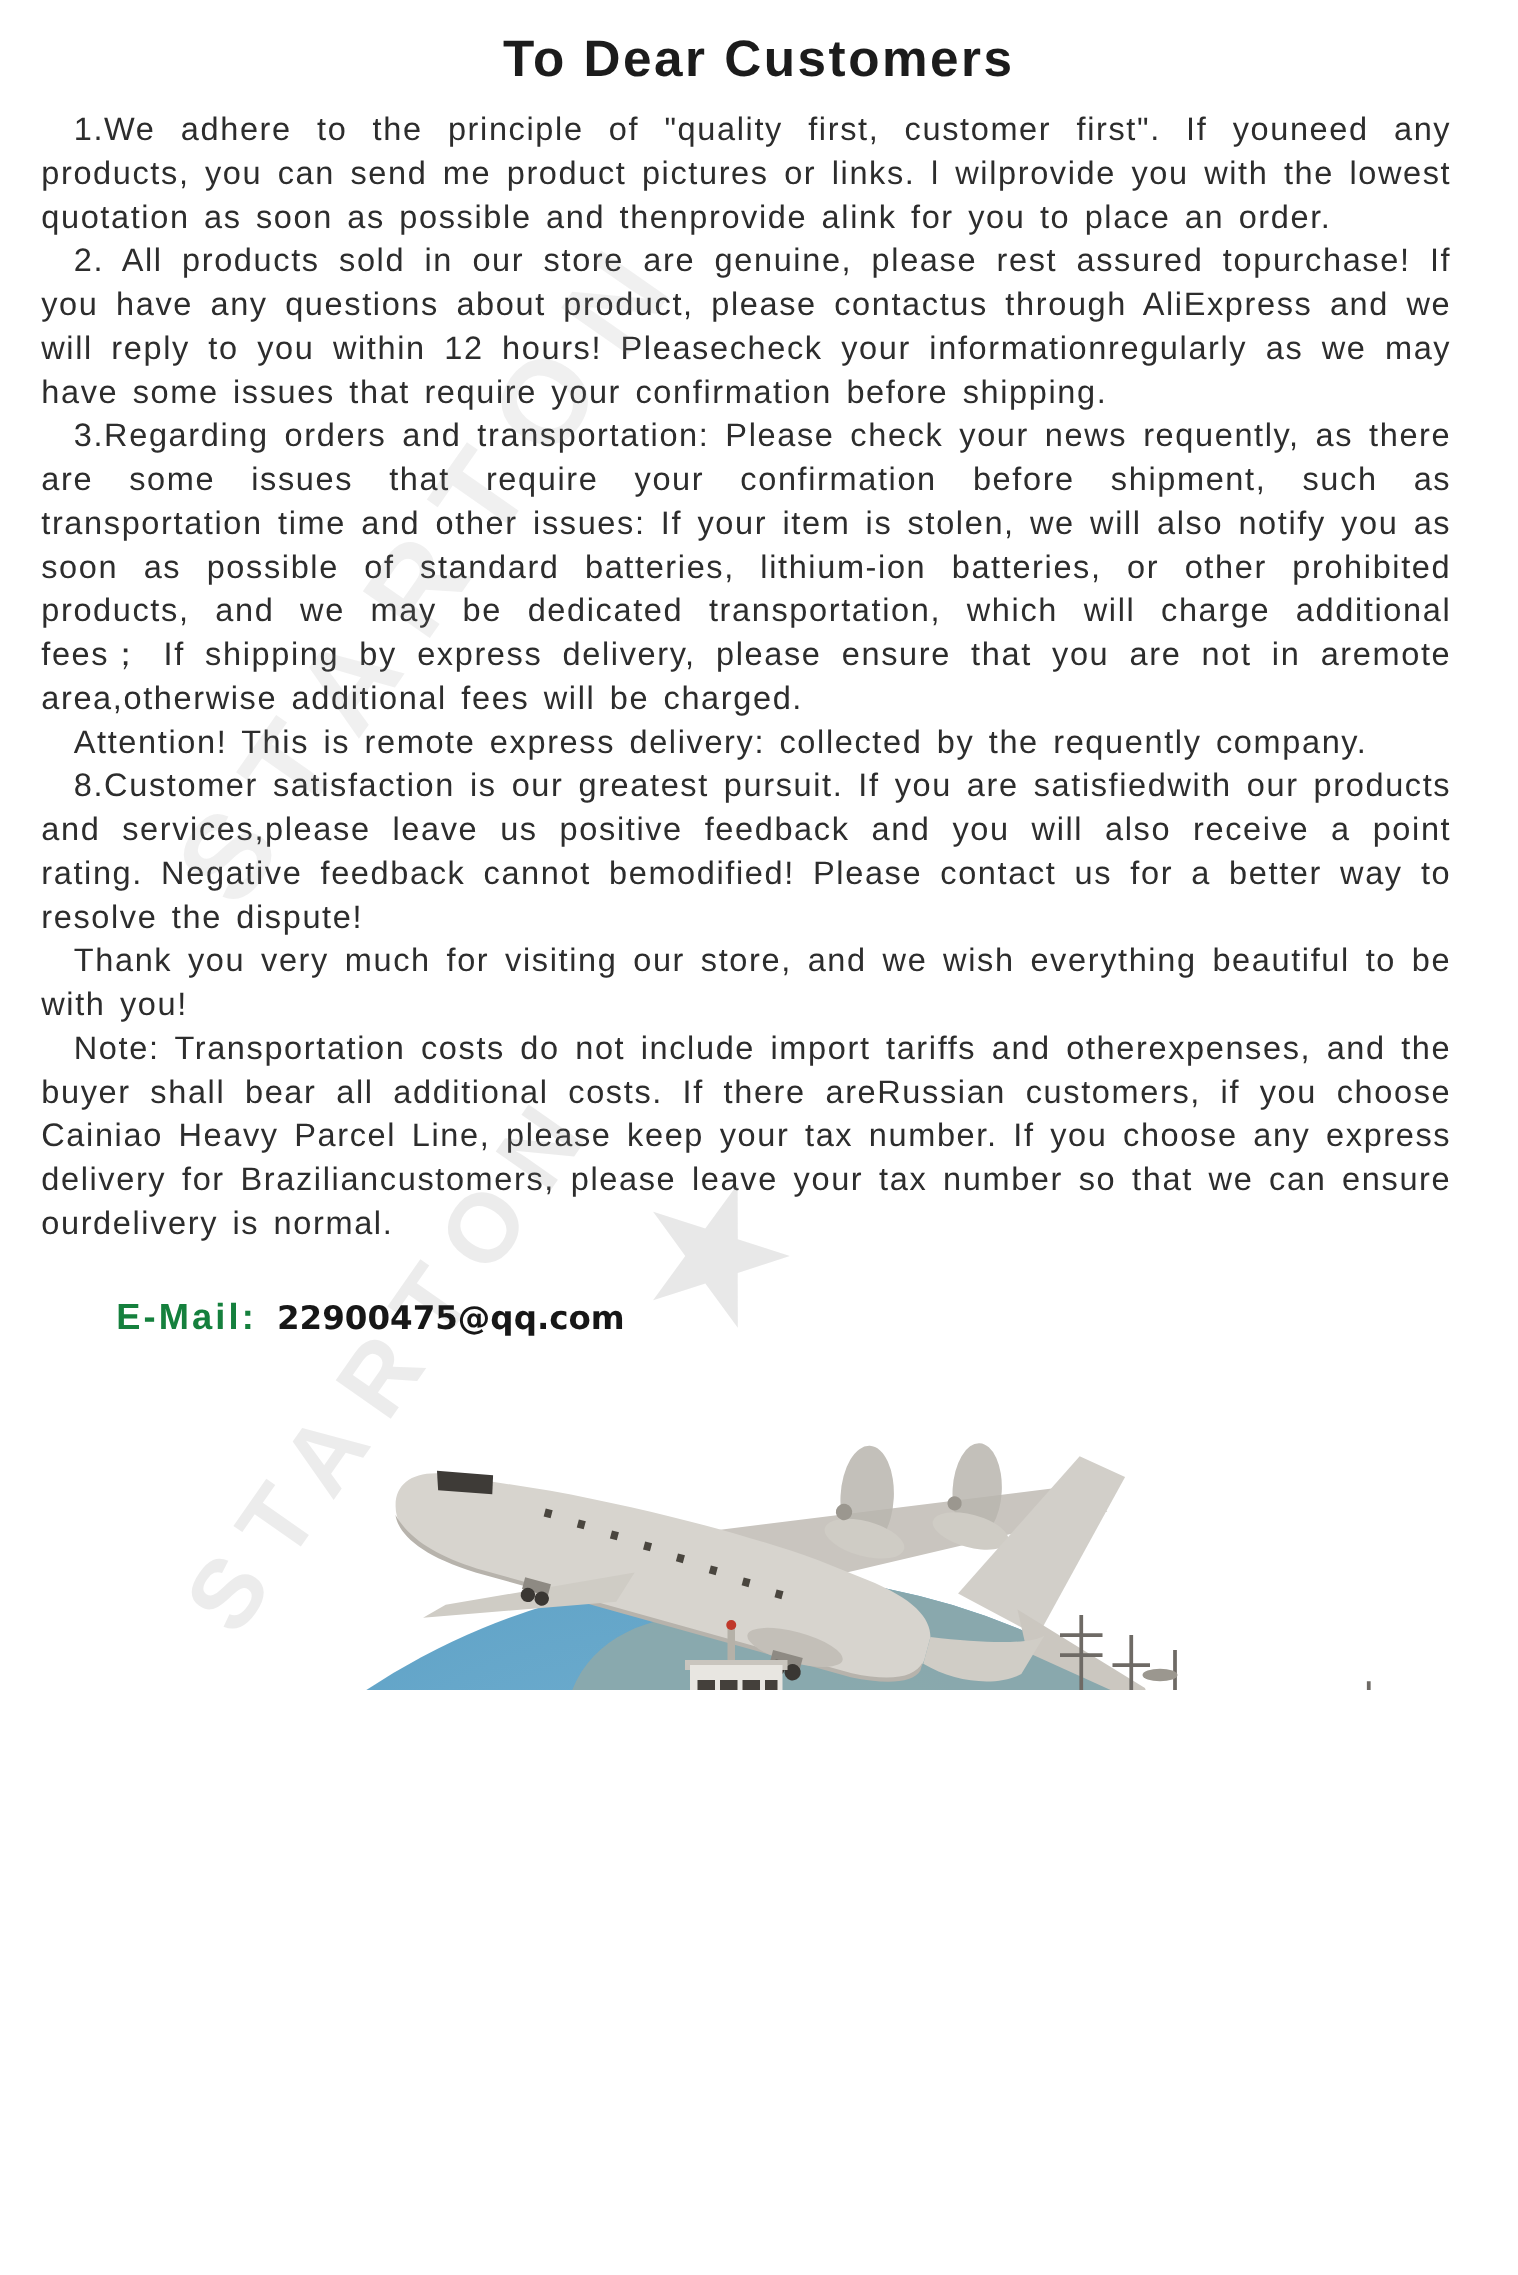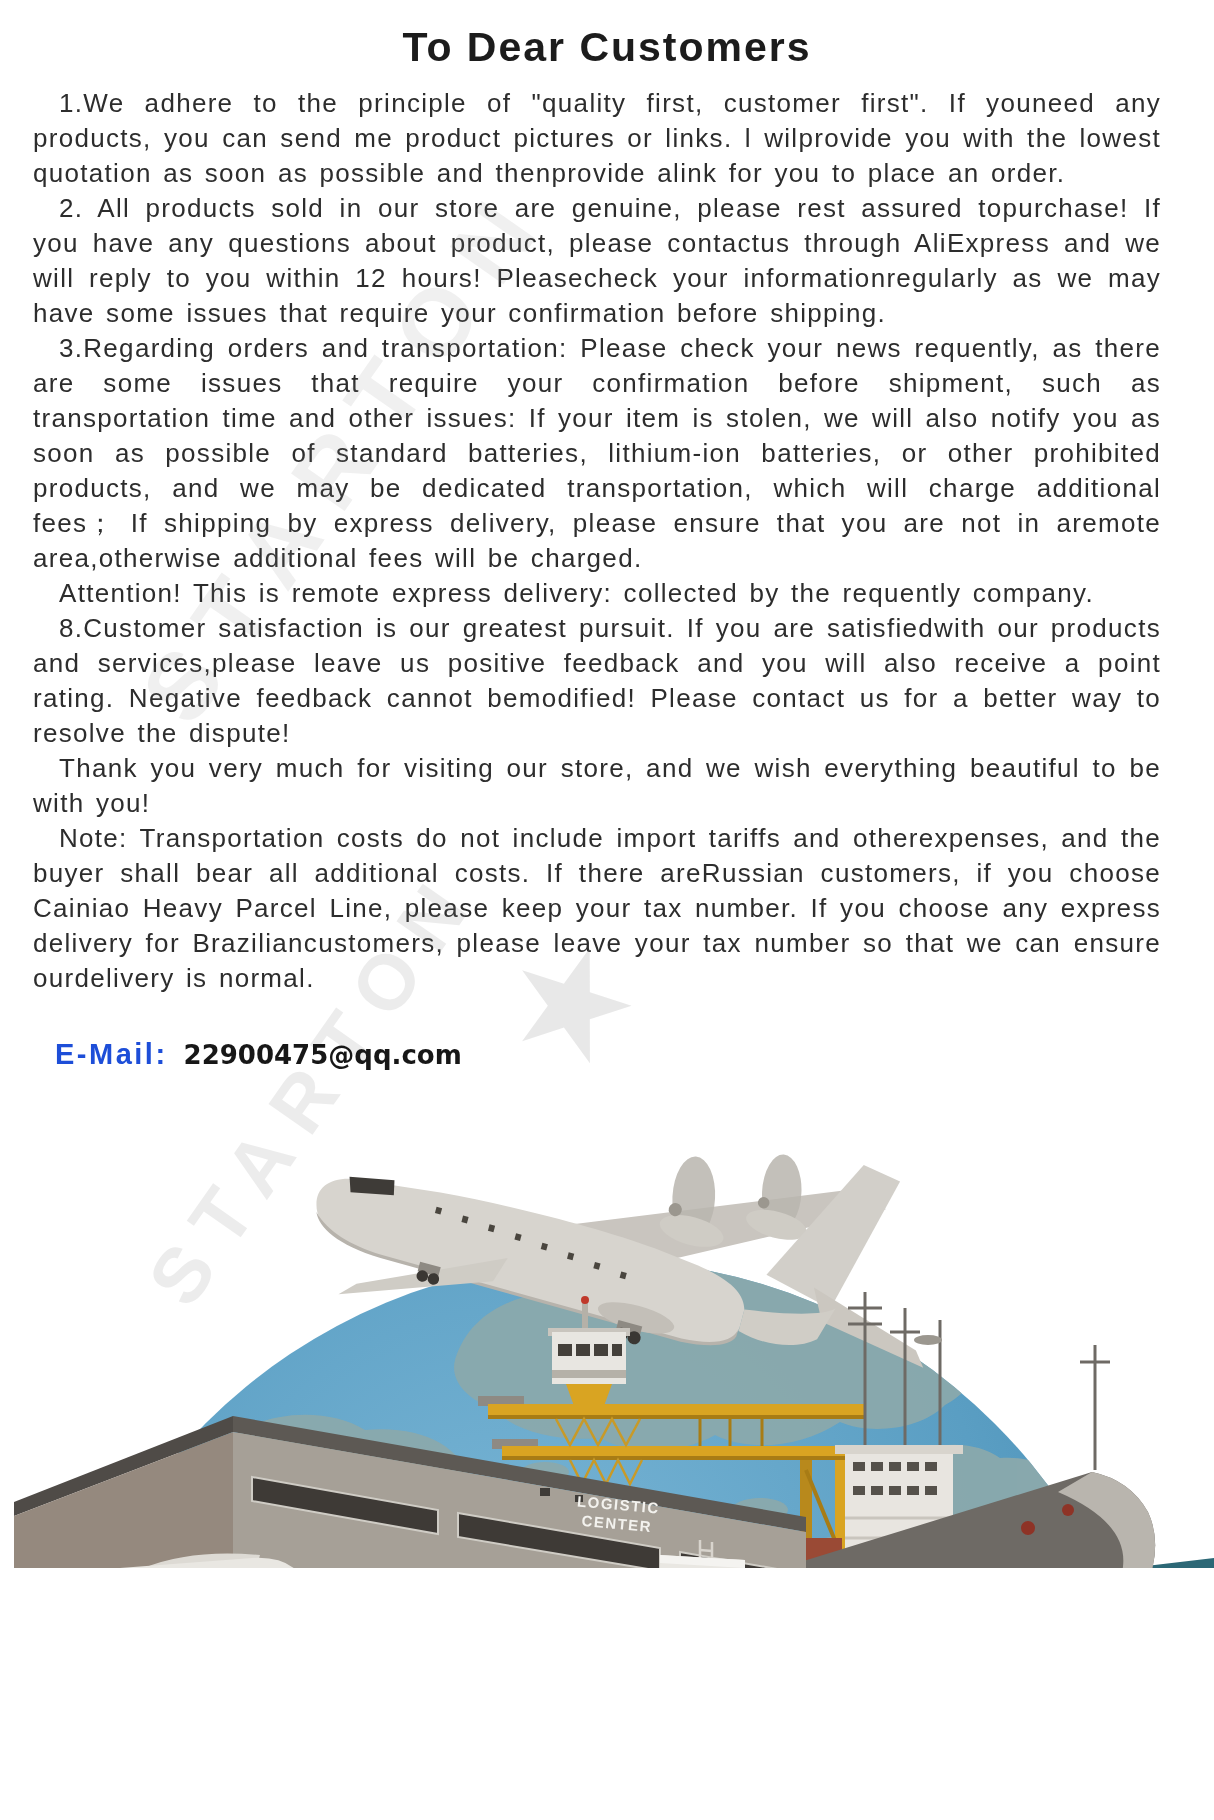--- a/index.html
+++ b/index.html
@@ -1,35 +1,36 @@
 <!DOCTYPE html>
 <html><head>
 <meta charset="utf-8">
 <style>
   html,body{margin:0;padding:0;}
   .page{
-    position:relative;width:1214px;height:1568px;background:#ffffff;
+    position:relative;width:1214px;height:1352px;background:#ffffff;
     overflow:hidden;font-family:"Liberation Sans",sans-serif;text-decoration:underline;
   }
   .title{
     position:absolute;top:24px;left:0;width:100%;text-align:center;
     font-size:41px;font-weight:700;letter-spacing:2px;color:#1c1c1c;
   }
   .notice{
     position:absolute;top:86px;left:33px;width:1128px;
     font-size:26px;line-height:35px;letter-spacing:1.3px;word-spacing:3px;
     color:#2d2d2d;text-align:justify;
   }
   .notice p{margin:0;text-indent:26px;}
   .contact-line{position:absolute;left:55px;white-space:nowrap;z-index:4;}
   .contact-email{top:1038px;}
   .contact-whatsapp{top:1104px;}
   .contact-label{
-    font-size:29px;font-weight:700;letter-spacing:2.5px;color:#1d4ed8;
+    font-size:29px;font-weight:700;letter-spacing:2.5px;color:#15803d;
     margin-right:16px;
+    margin-left:38px;
   }
   .contact-value{
     font-family:"DejaVu Sans",sans-serif;font-size:26px;font-weight:700;color:#171717;text-align:right;
   }
   .wm{
     position:absolute;font-weight:700;white-space:nowrap;pointer-events:none;z-index:3;
     transform:rotate(-55deg);transform-origin:left top;
   }
   .wm1{top:680px;left:120px;font-size:95px;letter-spacing:26px;color:rgba(128,128,128,0.12);}
   .wm2{top:1270px;left:130px;font-size:78px;letter-spacing:20px;color:rgba(128,128,128,0.15);}

